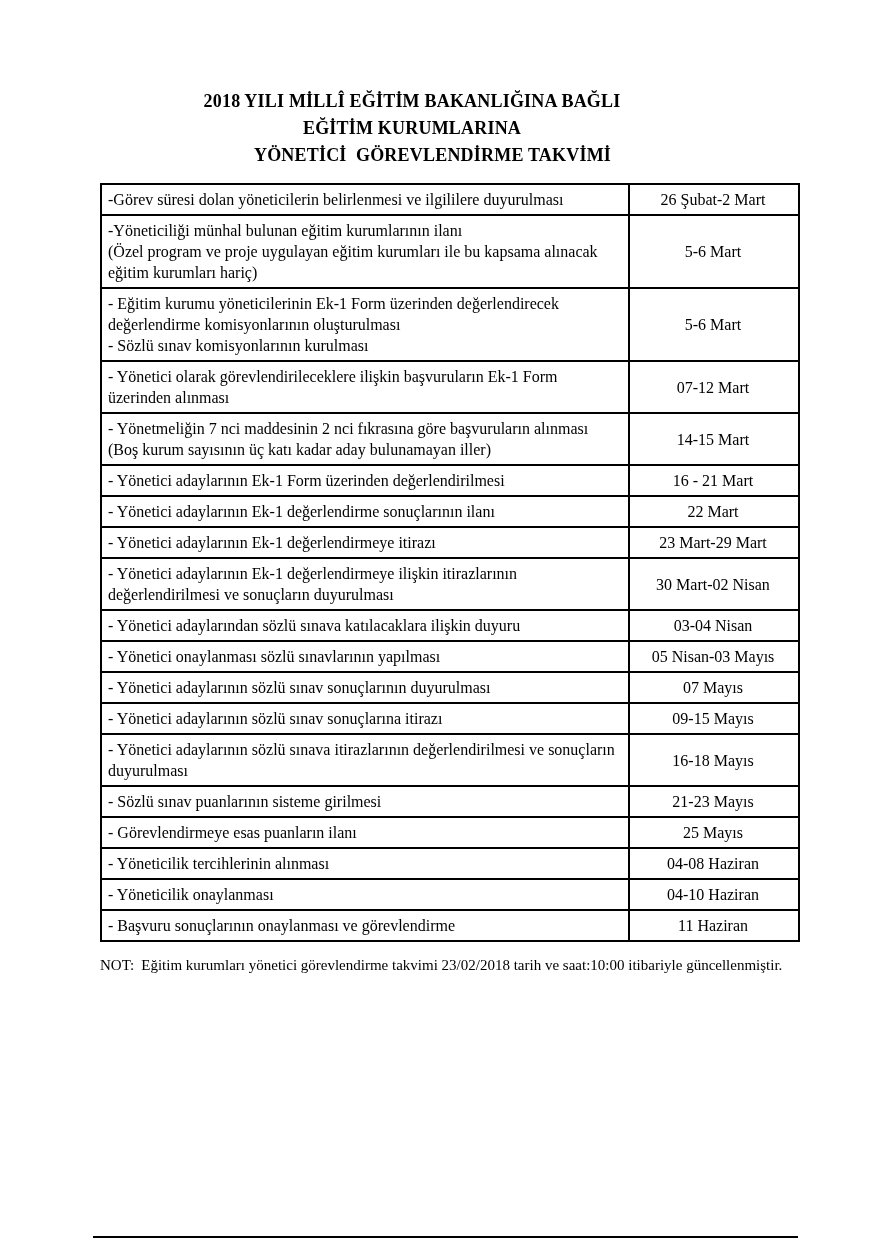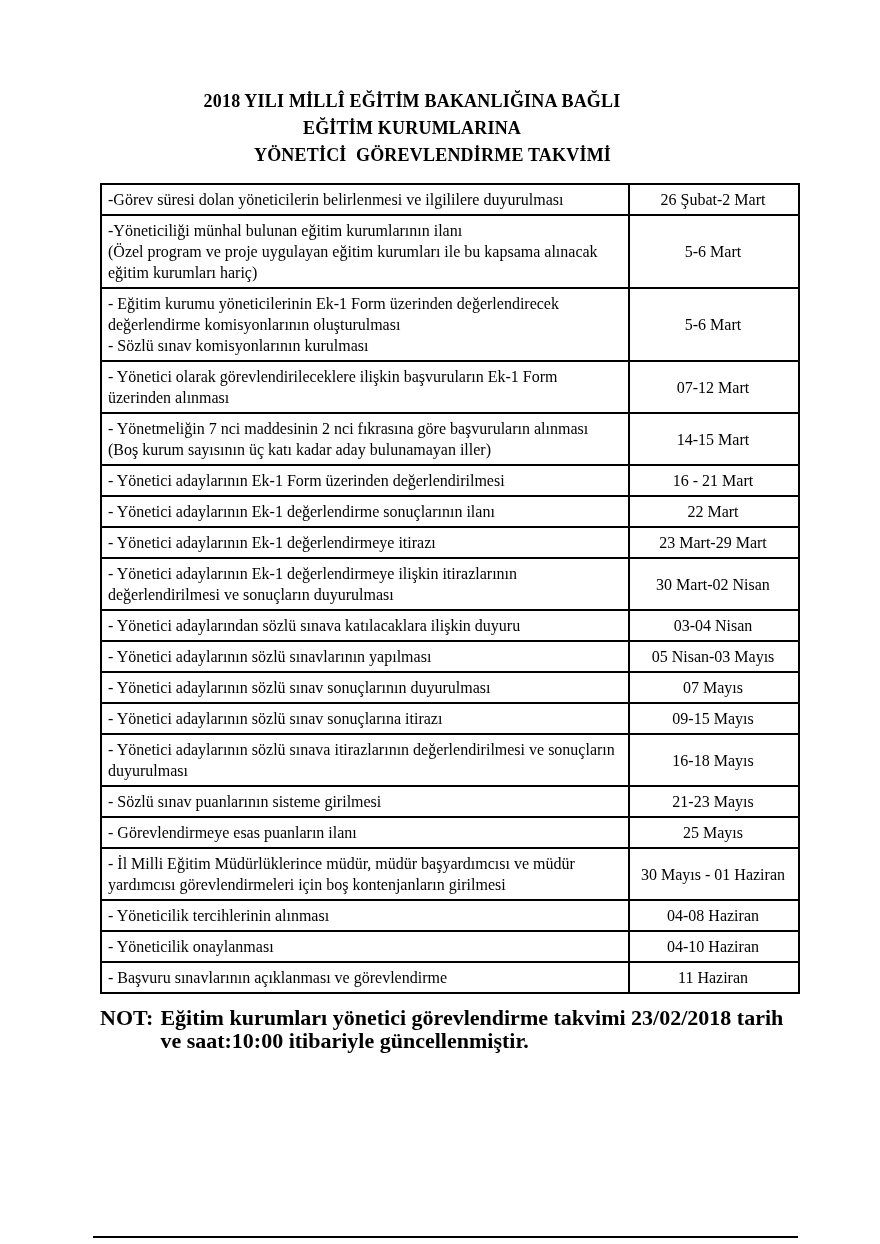--- a/index.html
+++ b/index.html
@@ -43,22 +43,22 @@
   }
   td.task-cell { text-align: left; }
   td.date-cell { text-align: center; }
   .task-text, .task-bold, .task-line2 { display: block; }
   .task-bold { font-weight: normal; }
   .task-bold:empty, .task-line2:empty { display: none; }
   .note {
     margin: 12px 0 0 100px;
     width: 700px;
     display: flex;
-    font-weight: bold;
-    font-size: 22px;
+    font-weight: normal;
+    font-size: 15px;
     line-height: 23px;
   }
   .note-label { flex: 0 0 auto; margin-right: 7px; }
   .note-text { flex: 1 1 auto; }
   .bottom-rule {
     position: absolute;
     left: 93px;
     top: 1236px;
     width: 705px;
     height: 2px;
@@ -159,21 +159,21 @@
   <tr class="schedule-row">
     <td class="task-cell">
       <span class="task-text">- Yönetici adaylarından sözlü sınava katılacaklara ilişkin duyuru</span>
 
     </td>
     <td class="date-cell">03-04 Nisan</td>
   </tr>
 
   <tr class="schedule-row">
     <td class="task-cell">
-      <span class="task-text">- Yönetici adaylarının sözlü sınavlarının yapılması</span>
+      <span class="task-text">- Yönetici onaylanması sözlü sınavlarının yapılması</span>
 
     </td>
     <td class="date-cell">05 Nisan-03 Mayıs</td>
   </tr>
 
   <tr class="schedule-row">
     <td class="task-cell">
       <span class="task-text">- Yönetici adaylarının sözlü sınav sonuçlarının duyurulması</span>
 
     </td>
@@ -205,47 +205,40 @@
   </tr>
 
   <tr class="schedule-row">
     <td class="task-cell">
       <span class="task-text">- Görevlendirmeye esas puanların ilanı</span>
 
     </td>
     <td class="date-cell">25 Mayıs</td>
   </tr>
 
-  <tr class="schedule-row">
-    <td class="task-cell">
-      <span class="task-text">- İl Milli Eğitim Müdürlüklerince müdür, müdür başyardımcısı ve müdür yardımcısı görevlendirmeleri için boş kontenjanların girilmesi</span>
-
-    </td>
-    <td class="date-cell">30 Mayıs - 01 Haziran</td>
-  </tr>
 
   <tr class="schedule-row">
     <td class="task-cell">
       <span class="task-text">- Yöneticilik tercihlerinin alınması</span>
 
     </td>
     <td class="date-cell">04-08 Haziran</td>
   </tr>
 
   <tr class="schedule-row">
     <td class="task-cell">
       <span class="task-text">- Yöneticilik onaylanması</span>
 
     </td>
     <td class="date-cell">04-10 Haziran</td>
   </tr>
 
   <tr class="schedule-row">
     <td class="task-cell">
-      <span class="task-text">- Başvuru sınavlarının açıklanması ve görevlendirme</span>
+      <span class="task-text">- Başvuru sonuçlarının onaylanması ve görevlendirme</span>
 
     </td>
     <td class="date-cell">11 Haziran</td>
   </tr>
 
 </tbody>
   </table>
 
   <div class="note">
     <span class="note-label">NOT:</span>

